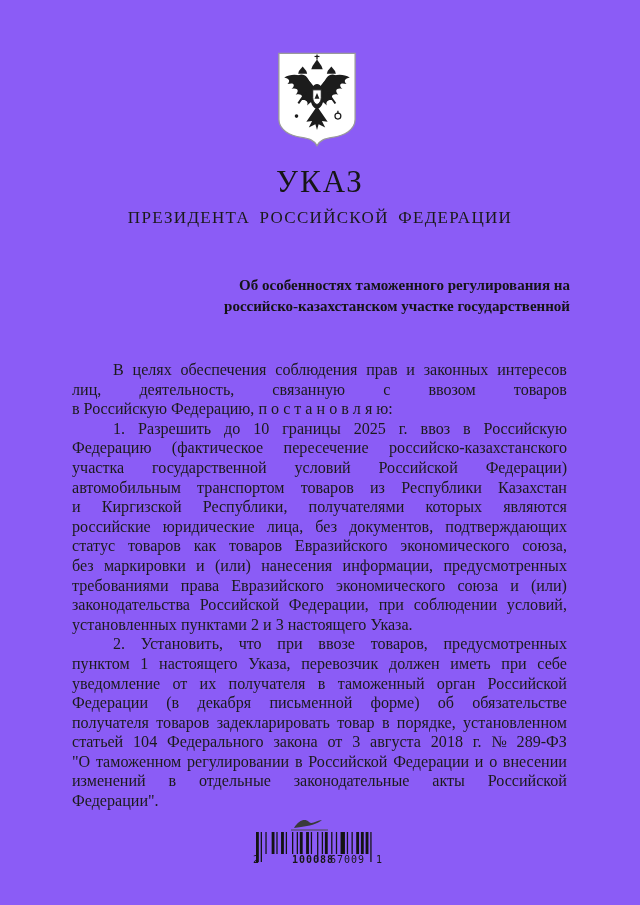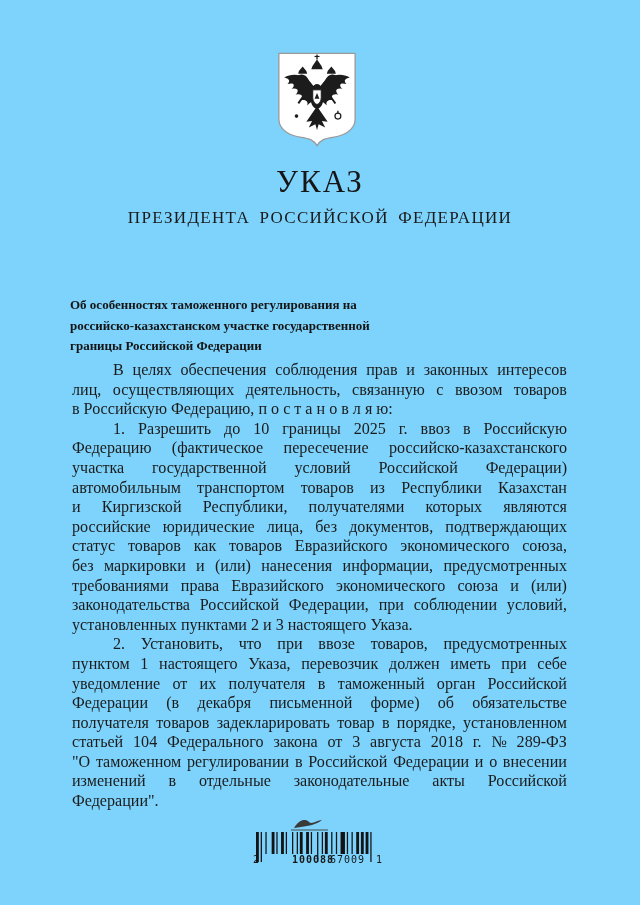--- a/index.html
+++ b/index.html
@@ -2,40 +2,40 @@
 <html><head>
 <meta charset="utf-8">
 <style>
   html,body{margin:0;padding:0;}
   body{
     width:640px;height:905px;background:#ffffff;
     font-family:"Liberation Serif", serif;
     color:#1d1d1d;
     position:relative;overflow:hidden;
   }
-  .page{position:absolute;inset:0;background:#7dd3fc;}
+  .page{position:absolute;inset:0;background:#8b5cf6;}
 
   
   .emblem{position:absolute;left:276px;top:50px;width:82px;height:101px;}
 
   
   .doc-title{
     position:absolute;top:164px;left:0;width:640px;
     text-align:center;font-size:31px;letter-spacing:2px;color:#161616;
   }
   .doc-issuer{
     position:absolute;top:208px;left:0;width:640px;
     text-align:center;font-size:17px;letter-spacing:1.3px;color:#1a1a1a;
     word-spacing:4px;
   }
 
   
   .subject{
-    position:absolute;top:295px;left:70px;width:500px;
-    text-align:left;font-weight:bold;font-size:13px;line-height:20.5px;
+    position:absolute;top:275px;left:70px;width:500px;
+    text-align:right;font-weight:bold;font-size:15px;line-height:20.5px;
     color:#141414;
   }
 
   
   .body-text{
     position:absolute;top:360px;left:72px;width:495px;
     font-size:16.1px;color:#1b1b1b;
   }
   .line{height:19.6px;line-height:19.6px;white-space:pre;}
   .jline{display:flex;justify-content:space-between;flex-wrap:nowrap;}
@@ -102,27 +102,26 @@
       <path d="M47,59 L50,52 L53,59 Z" fill="#1c1c1c"></path>
     </svg>
   </div>
 
   <div class="doc-title">УКАЗ</div>
   <div class="doc-issuer">ПРЕЗИДЕНТА РОССИЙСКОЙ ФЕДЕРАЦИИ</div>
 
   <div class="subject">
     <div>Об особенностях таможенного регулирования на</div>
     <div>российско-казахстанском участке государственной</div>
-    <div>границы Российской Федерации</div>
   </div>
 
   <div class="body-text">
 
     <div class="line jline indent"><span>В</span><span>целях</span><span>обеспечения</span><span>соблюдения</span><span>прав</span><span>и</span><span>законных</span><span>интересов</span></div>
-    <div class="line jline"><span>лиц,</span><span>осуществляющих</span><span>деятельность,</span><span>связанную</span><span>с</span><span>ввозом</span><span>товаров</span></div>
+    <div class="line jline"><span>лиц,</span><span>деятельность,</span><span>связанную</span><span>с</span><span>ввозом</span><span>товаров</span></div>
     <div class="line lline">в Российскую Федерацию, п о с т а н о в л я ю:</div>
 
     <div class="line jline indent"><span>1.</span><span>Разрешить</span><span>до</span><span>10</span><span>границы</span><span>2025</span><span>г.</span><span>ввоз</span><span>в</span><span>Российскую</span></div>
     <div class="line jline"><span>Федерацию</span><span>(фактическое</span><span>пересечение</span><span>российско-казахстанского</span></div>
     <div class="line jline"><span>участка</span><span>государственной</span><span>условий</span><span>Российской</span><span>Федерации)</span></div>
     <div class="line jline"><span>автомобильным</span><span>транспортом</span><span>товаров</span><span>из</span><span>Республики</span><span>Казахстан</span></div>
     <div class="line jline"><span>и</span><span>Киргизской</span><span>Республики,</span><span>получателями</span><span>которых</span><span>являются</span></div>
     <div class="line jline"><span>российские</span><span>юридические</span><span>лица,</span><span>без</span><span>документов,</span><span>подтверждающих</span></div>
     <div class="line jline"><span>статус</span><span>товаров</span><span>как</span><span>товаров</span><span>Евразийского</span><span>экономического</span><span>союза,</span></div>
     <div class="line jline"><span>без</span><span>маркировки</span><span>и</span><span>(или)</span><span>нанесения</span><span>информации,</span><span>предусмотренных</span></div>

